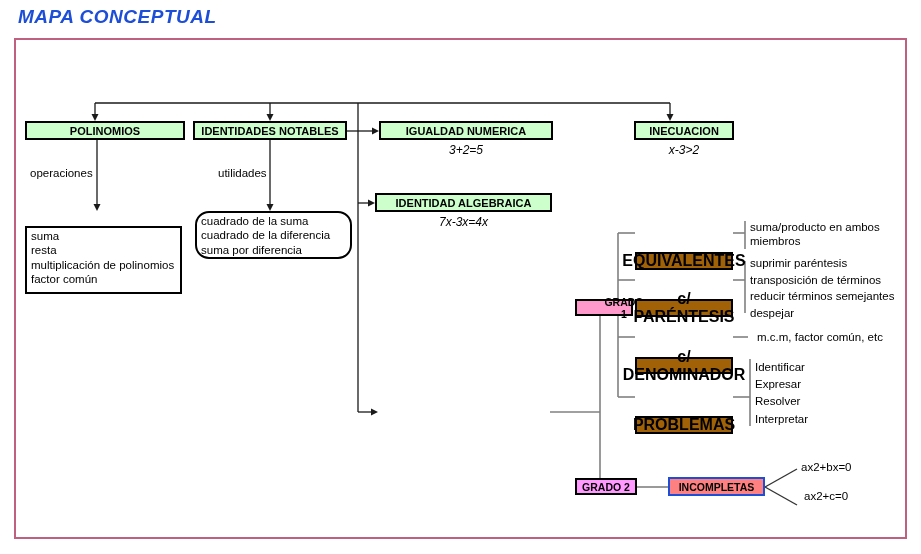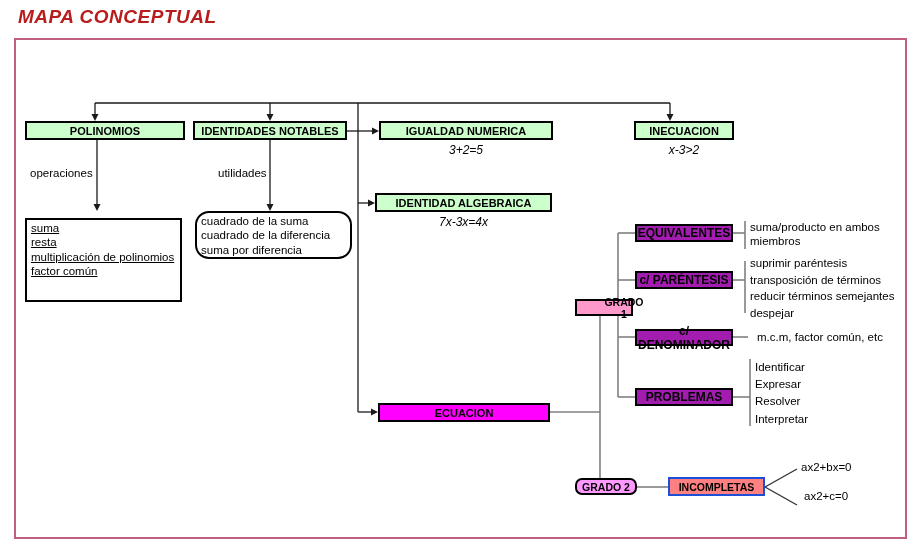--- a/index.html
+++ b/index.html
@@ -7,21 +7,21 @@
     background:#ffffff;
     font-family:"Liberation Sans", sans-serif;
     width:921px; height:554px;
     position:relative; overflow:hidden;
   }
   .canvas { position:absolute; left:0; top:0; width:921px; height:554px; }
 
   .page-title {
     position:absolute; left:18px; top:6px;
     font-size:19px; font-weight:bold; font-style:italic;
-    letter-spacing:0.5px; color:#b91c1c;
+    letter-spacing:0.5px; color:#1d4ed8;
   }
 
   .frame {
     position:absolute; left:14px; top:38px; width:893px; height:501px;
     border:2px solid #c06080; background:#ffffff; z-index:0;
   }
 
   svg.connectors { position:absolute; left:0; top:0; z-index:1; pointer-events:none; }
 
   .node { position:absolute; z-index:2; display:flex; align-items:center; justify-content:center;
@@ -32,21 +32,21 @@
     border:1px solid #000; background:#fff; padding:2px; z-index:2;
   }
   .root-inner {
     width:100%; height:100%; border:2px solid #000; background:#ffffcc;
     display:flex; align-items:center; justify-content:center;
     font-size:11.5px; font-weight:bold; font-style:italic;
   }
 
   .green  { background:#ccffcc; border:2px solid #000; }
   .magenta{ background:#ff00ff; border:2px solid #000; }
-  .orange { background:#a21caf; border:2px solid #000; font-size:12px; }
+  .orange { background:#a16207; border:2px solid #000; font-size:16px;margin-top:28px; }
   .pink   { background:#ff99cc; border:2px solid #000; font-size:10.5px;padding-left:40px; }
   .violet { background:#ff99ff; border:2px solid #000; font-size:10.5px; }
   .salmon { background:#ff8080; border:2px solid #1d4ed8; font-size:10.5px; }
 
   .listbox {
     position:absolute; z-index:2; background:#fff; border:2px solid #000;
     font-size:11.5px; line-height:14.3px; padding:1px 4px; color:#000;
   }
   .edge-label { position:absolute; z-index:2; font-size:11.5px; color:#000; }
   .example { position:absolute; z-index:2; font-size:12px; font-style:italic; text-align:center; color:#000; }
@@ -118,33 +118,32 @@
   <div class="node green" style="left:634px; top:121px; width:100px; height:19px;">INECUACION</div>
   <div class="node green" style="left:375px; top:193px; width:177px; height:19px;">IDENTIDAD ALGEBRAICA</div>
 
   <div class="example" style="left:379px; top:143px; width:174px;">3+2=5</div>
   <div class="example" style="left:634px; top:143px; width:100px;">x-3&gt;2</div>
   <div class="example" style="left:375px; top:215px; width:177px;text-align:center;">7x-3x=4x</div>
 
   <div class="edge-label" style="left:30px; top:167px;">operaciones</div>
   <div class="edge-label" style="left:218px; top:167px;">utilidades</div>
 
-  <div class="listbox" style="left:25px; top:218px; width:157px; height:84px;text-decoration:underline;">
+  <div class="listbox" style="left:25px; top:226px; width:157px; height:68px;">
     <div>suma</div>
     <div>resta</div>
     <div>multiplicación de polinomios</div>
     <div>factor común</div>
   </div>
   <div class="listbox" style="left:195px; top:211px; width:157px; height:48px;border-radius:14px;">
     <div>cuadrado de la suma</div>
     <div>cuadrado de la diferencia</div>
     <div>suma por diferencia</div>
   </div>
 
-  <div class="node magenta" style="left:378px; top:403px; width:172px; height:19px;">ECUACION</div>
 
   <div class="node pink" style="left:575px; top:299px; width:58px; height:17px;">GRADO 1</div>
 
   <div class="node orange" style="left:635px; top:224px; width:98px; height:18px;">EQUIVALENTES</div>
   <div class="notes" style="left:750px; top:220px; line-height:14px;">
     <div>suma/producto en ambos</div>
     <div>miembros</div>
   </div>
 
   <div class="node orange" style="left:635px; top:271px; width:98px; height:18px;">c/ PARÉNTESIS</div>
@@ -161,18 +160,18 @@
   </div>
 
   <div class="node orange" style="left:635px; top:388px; width:98px; height:18px;">PROBLEMAS</div>
   <div class="notes" style="left:755px; top:359px; line-height:17.2px;">
     <div>Identificar</div>
     <div>Expresar</div>
     <div>Resolver</div>
     <div>Interpretar</div>
   </div>
 
-  <div class="node violet" style="left:575px; top:478px; width:62px; height:17px;border-radius:7px;">GRADO 2</div>
+  <div class="node violet" style="left:575px; top:478px; width:62px; height:17px;">GRADO 2</div>
   <div class="node salmon" style="left:668px; top:477px; width:97px; height:19px;">INCOMPLETAS</div>
   <div class="formula" style="left:801px; top:461px;">ax2+bx=0</div>
   <div class="formula" style="left:804px; top:490px;">ax2+c=0</div>
 
 </div>
 
 </body></html>

